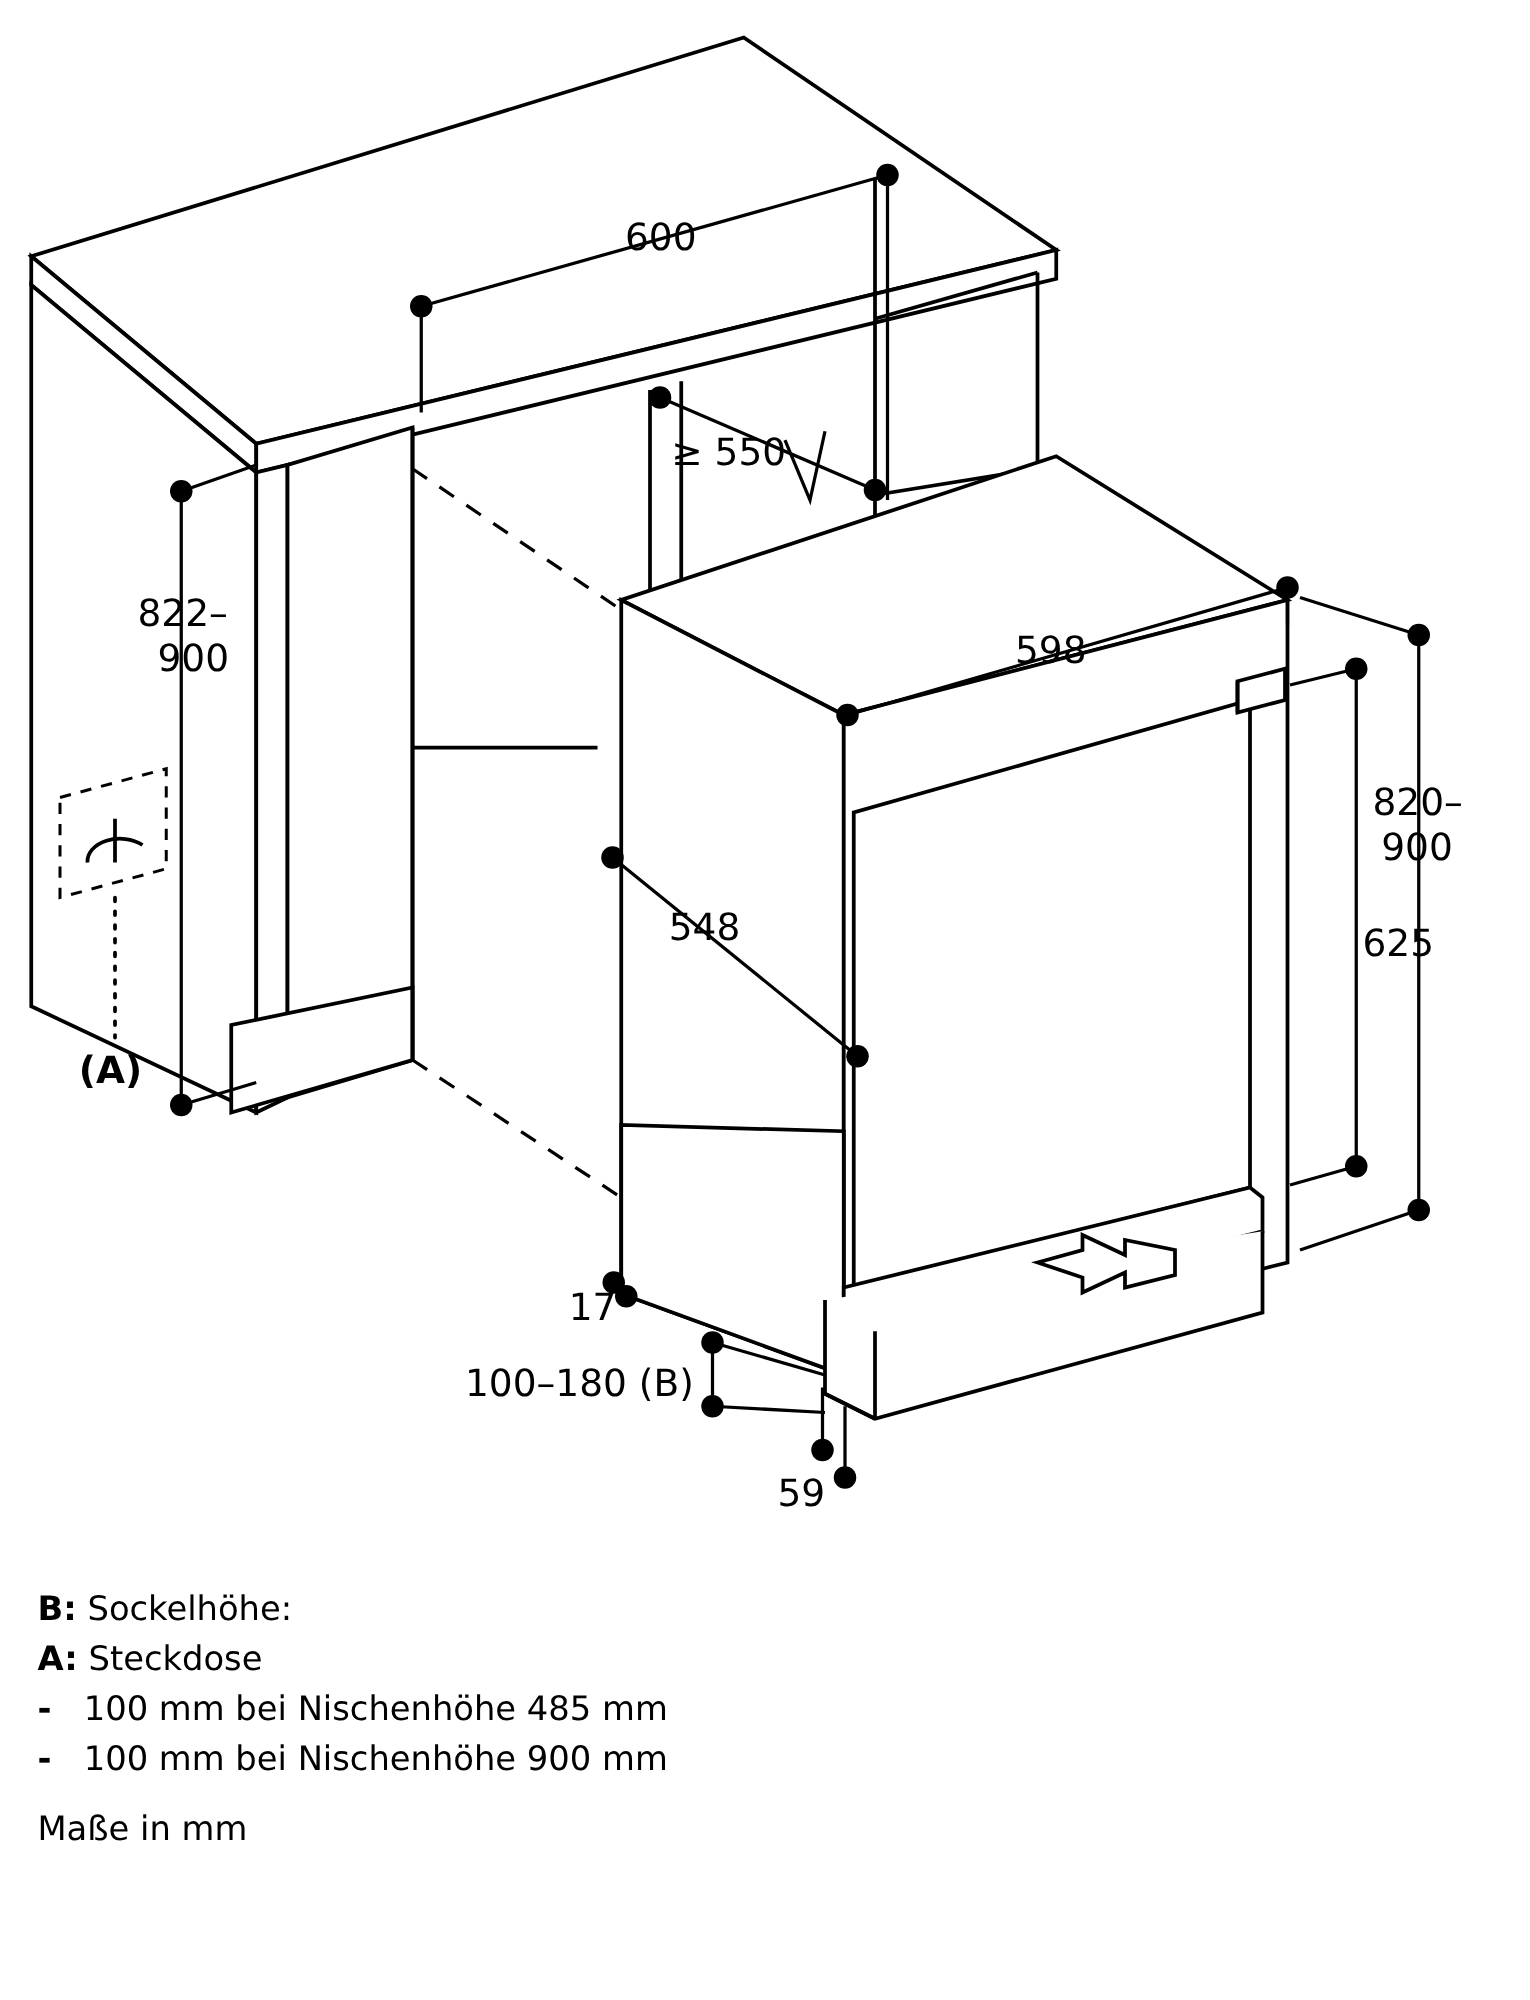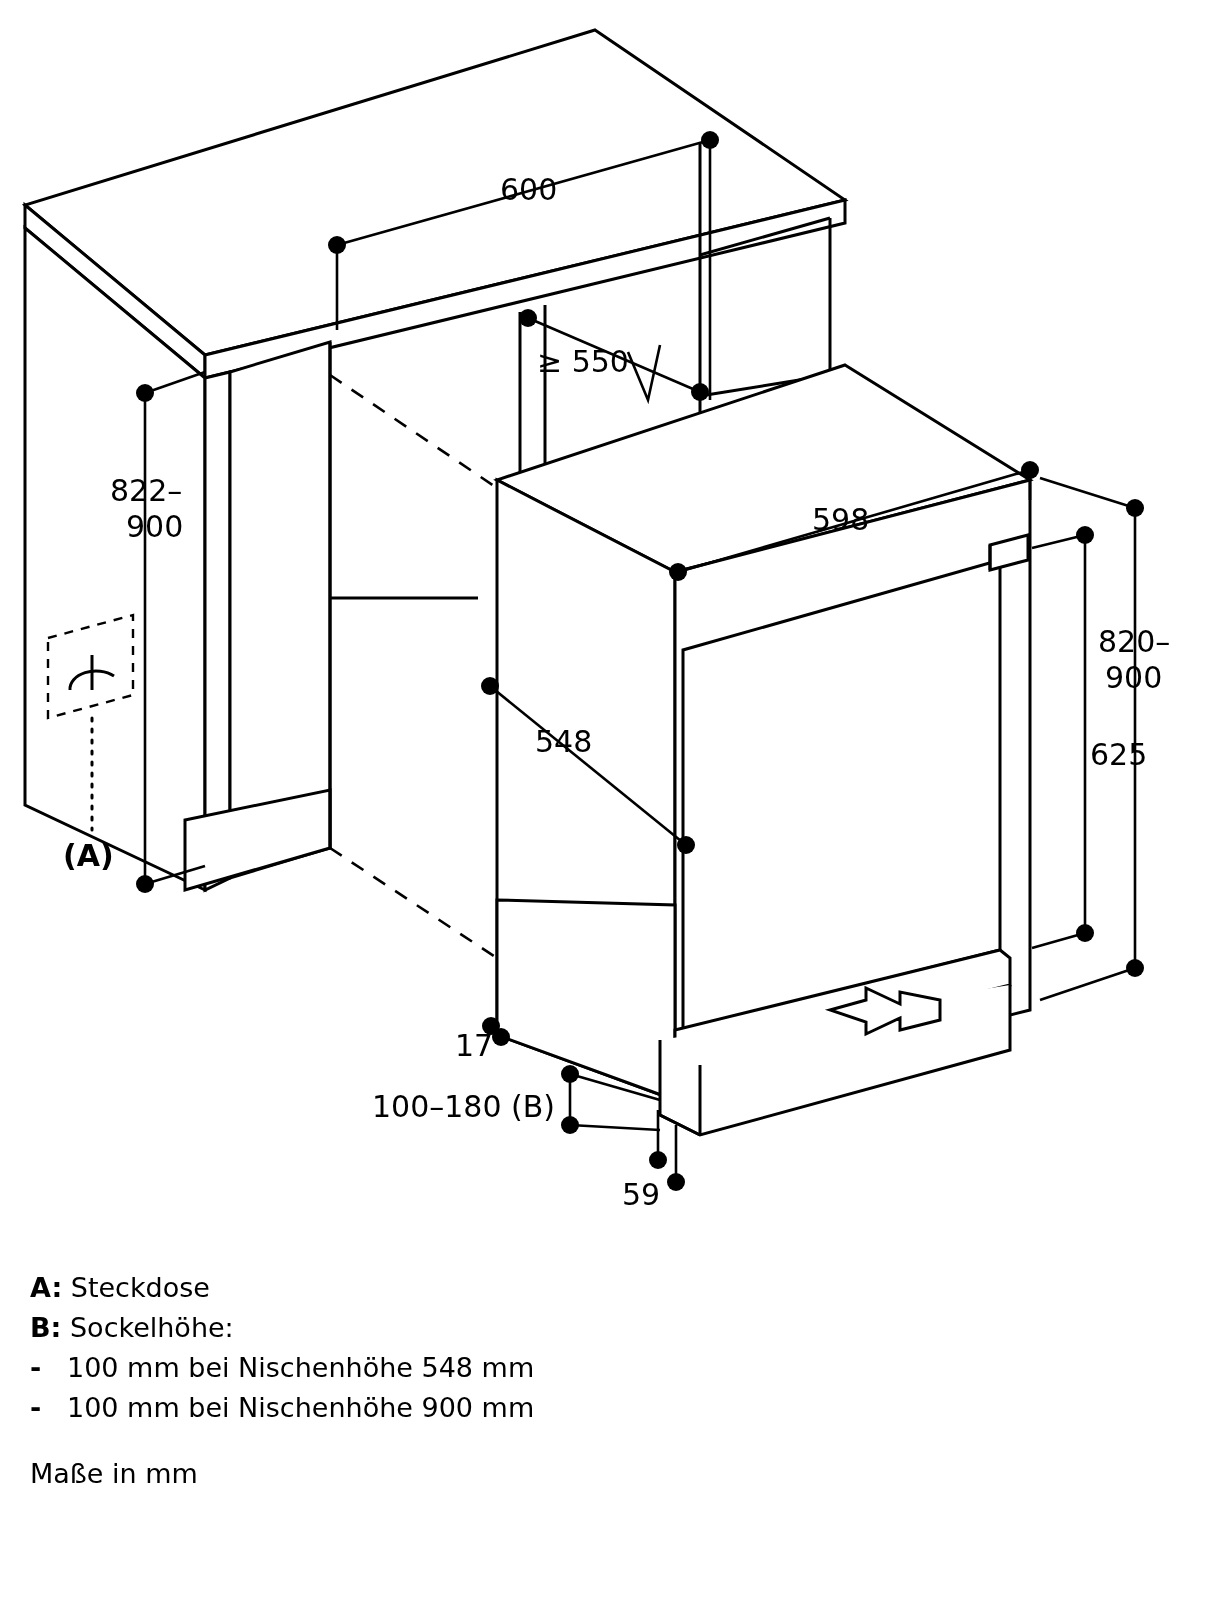--- a/index.html
+++ b/index.html
@@ -47,21 +47,21 @@
     width: 900px;
   }
   .legend-line {
     font-size: 27px;
     line-height: 40px;
     white-space: pre;
   }
   .legend-line b { font-weight: bold; }
   .units {
     font-size: 27px;
-    margin-top: 30px;
+    margin-top: 20px;
   }
 </style>
 </head>
 <body>
 
 <div id="diagram-root">
 
   <svg class="drawing" viewBox="0 0 1224 1600">
     <g fill="none" stroke="#000000" stroke-width="3" stroke-linejoin="miter" stroke-linecap="butt">
 
@@ -214,20 +214,20 @@
       <text class="dim-text" x="1090" y="765">625</text>
       <text class="dim-text" x="535" y="752">548</text>
       <text class="dim-text" x="455" y="1056">17</text>
       <text class="dim-text" x="372" y="1117">100–180 (B)</text>
       <text class="dim-text" x="622" y="1205">59</text>
       <text class="dim-text-bold" x="63" y="866">(A)</text>
     </g>
   </svg>
 
   <div class="legend">
+    <div class="legend-line"><b>B:</b><span> Sockelhöhe:</span></div>
     <div class="legend-line"><b>A:</b><span> Steckdose</span></div>
-    <div class="legend-line"><b>B:</b><span> Sockelhöhe:</span></div>
-    <div class="legend-line"><b>-</b><span>   100 mm bei Nischenhöhe 548 mm</span></div>
+    <div class="legend-line"><b>-</b><span>   100 mm bei Nischenhöhe 485 mm</span></div>
     <div class="legend-line"><b>-</b><span>   100 mm bei Nischenhöhe 900 mm</span></div>
     <div class="units">Maße in mm</div>
   </div>
 
 </div>
 
 </body></html>

